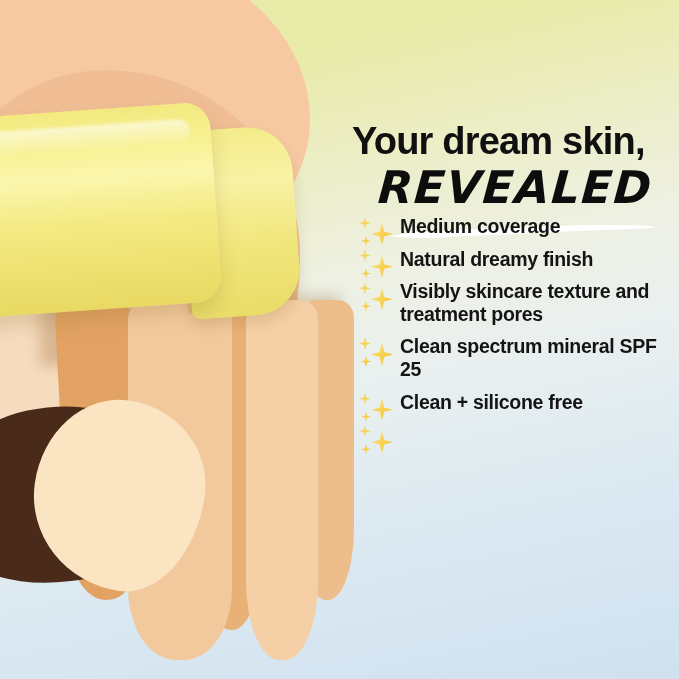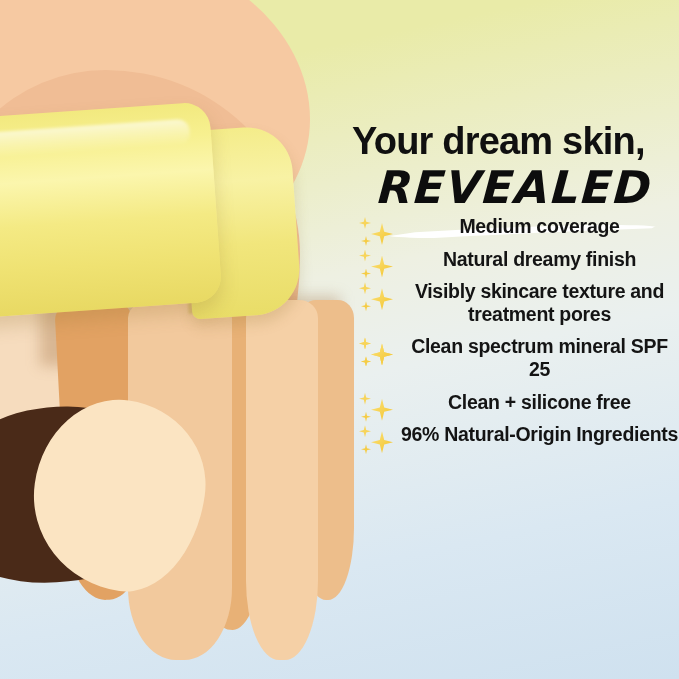--- a/index.html
+++ b/index.html
@@ -92,21 +92,21 @@
   }
   .swoosh{
     position:absolute;left:36px;top:104px;width:272px;height:11px;
     background:#ffffff;
     border-radius:50%/50%;
     transform:rotate(-1.6deg);
     clip-path:polygon(0% 58%,10% 30%,40% 10%,72% 6%,100% 14%,97% 52%,66% 62%,30% 78%,4% 96%);
   }
 
   .bullets{position:absolute;left:4px;top:214px;width:327px;}
-  .bullet{position:relative;padding-left:48px;margin-bottom:9px;text-align:center;}
+  .bullet{position:relative;padding-left:48px;margin-bottom:9px;}
 
   .spark{position:absolute;left:6px;top:2px;width:38px;height:38px;}
   .star{position:absolute;background:#f6cf3f;}
   .star.big{
     left:13px;top:7px;width:22px;height:22px;
     background:linear-gradient(135deg,#fbe27a,#f3c32c);
     clip-path:polygon(50% 0%,60% 40%,100% 50%,60% 60%,50% 100%,40% 60%,0% 50%,40% 40%);
   }
   .star.sm{
     left:1px;top:1px;width:12px;height:12px;background:#f7d45a;
@@ -219,20 +219,17 @@
           <b>Clean + silicone free</b>
         </div>
       </div>
 
       <div class="bullet">
         <span class="spark">
           <i class="star sm"></i>
             <i class="star tiny"></i>
             <i class="star big"></i>
         </span>
-        <div class="btext">
-          <b>96% Natural-Origin Ingredients</b>
-        </div>
       </div>
 
     </div>
   </div>
 </div>
 
 </body></html>

